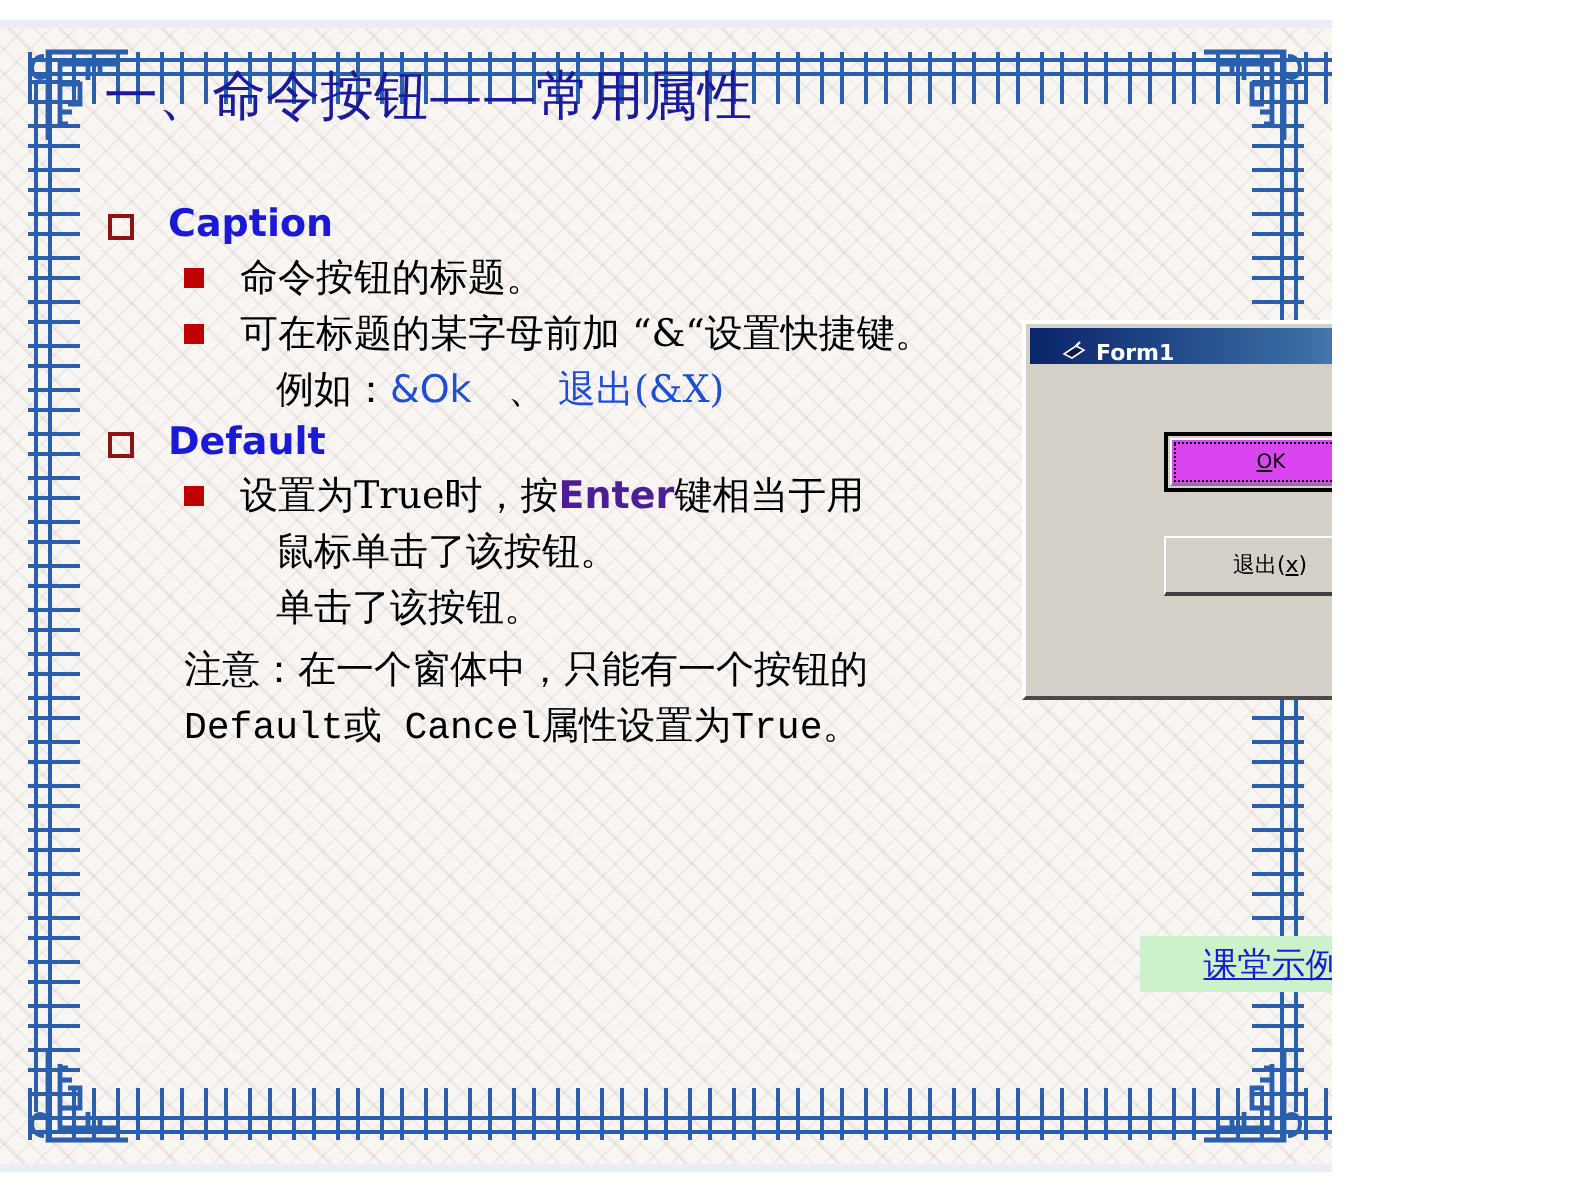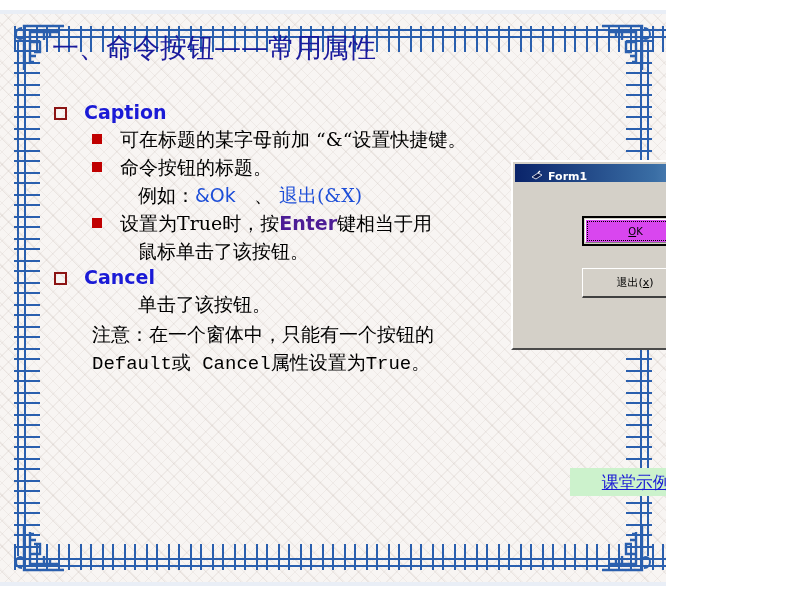--- a/index.html
+++ b/index.html
@@ -372,45 +372,45 @@
 
   <div id="content">
 
     <div class="lvl1">
       <div class="bullet-sq"></div>
       <div class="lvl1-text">Caption</div>
     </div>
 
     <div class="lvl2">
       <div class="bullet-fill"></div>
-      <div class="lvl2-text">可在标题的某字母前加 “&amp;“设置快捷键。</div>
+      <div class="lvl2-text">命令按钮的标题。</div>
     </div>
 
     <div class="lvl2">
       <div class="bullet-fill"></div>
-      <div class="lvl2-text">命令按钮的标题。</div>
+      <div class="lvl2-text">可在标题的某字母前加 “&amp;“设置快捷键。</div>
     </div>
 
     <div class="cont-line">
       <span>例如：</span><span class="blue-inline sans-inline">&amp;Ok</span><span>&nbsp;&nbsp; 、 </span><span class="blue-inline">退出(&amp;X)</span>
     </div>
 
+    <div class="lvl1">
+      <div class="bullet-sq"></div>
+      <div class="lvl1-text">Default</div>
+    </div>
 
     <div class="lvl2">
       <div class="bullet-fill"></div>
       <div class="lvl2-text">
         <span>设置为True时，按</span><span class="blue-bold">Enter</span><span>键相当于用</span>
       </div>
     </div>
     <div class="cont-line">鼠标单击了该按钮。</div>
 
-    <div class="lvl1">
-      <div class="bullet-sq"></div>
-      <div class="lvl1-text">Cancel</div>
-    </div>
 
     <div class="cont-line">单击了该按钮。</div>
 
     <div class="note-block">
       <div>注意：在一个窗体中，只能有一个按钮的</div>
       <div>Default或 Cancel属性设置为True。</div>
     </div>
   </div>
 
   <div id="vb-form">

